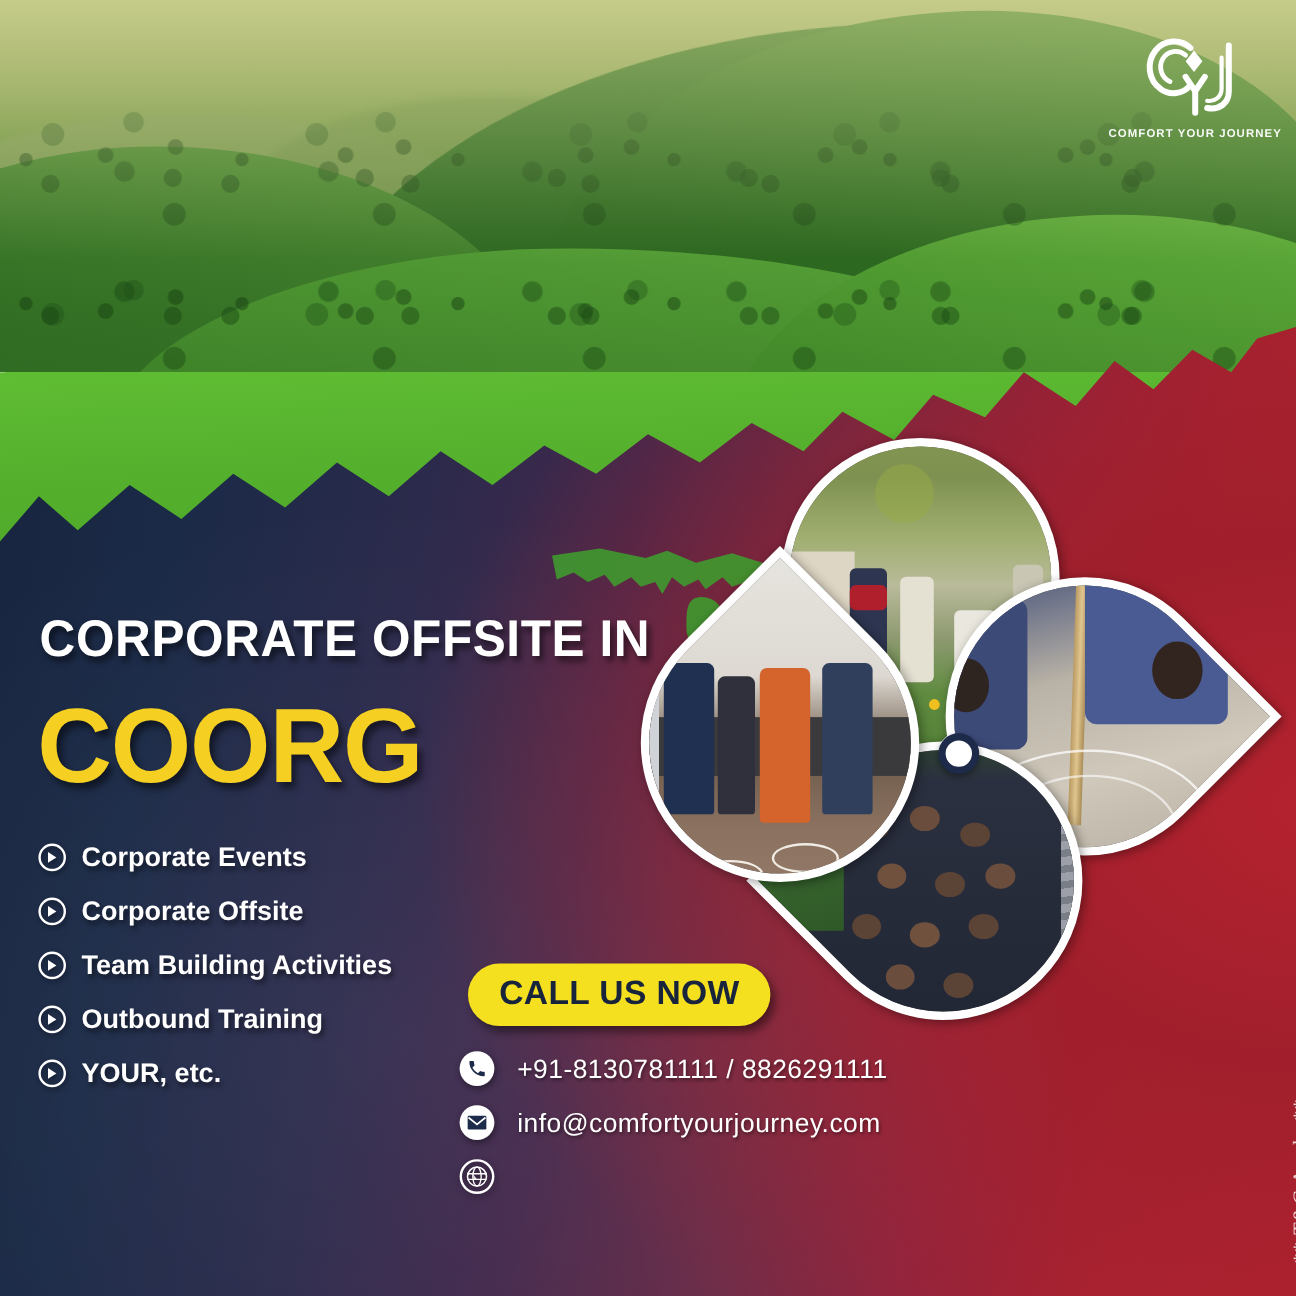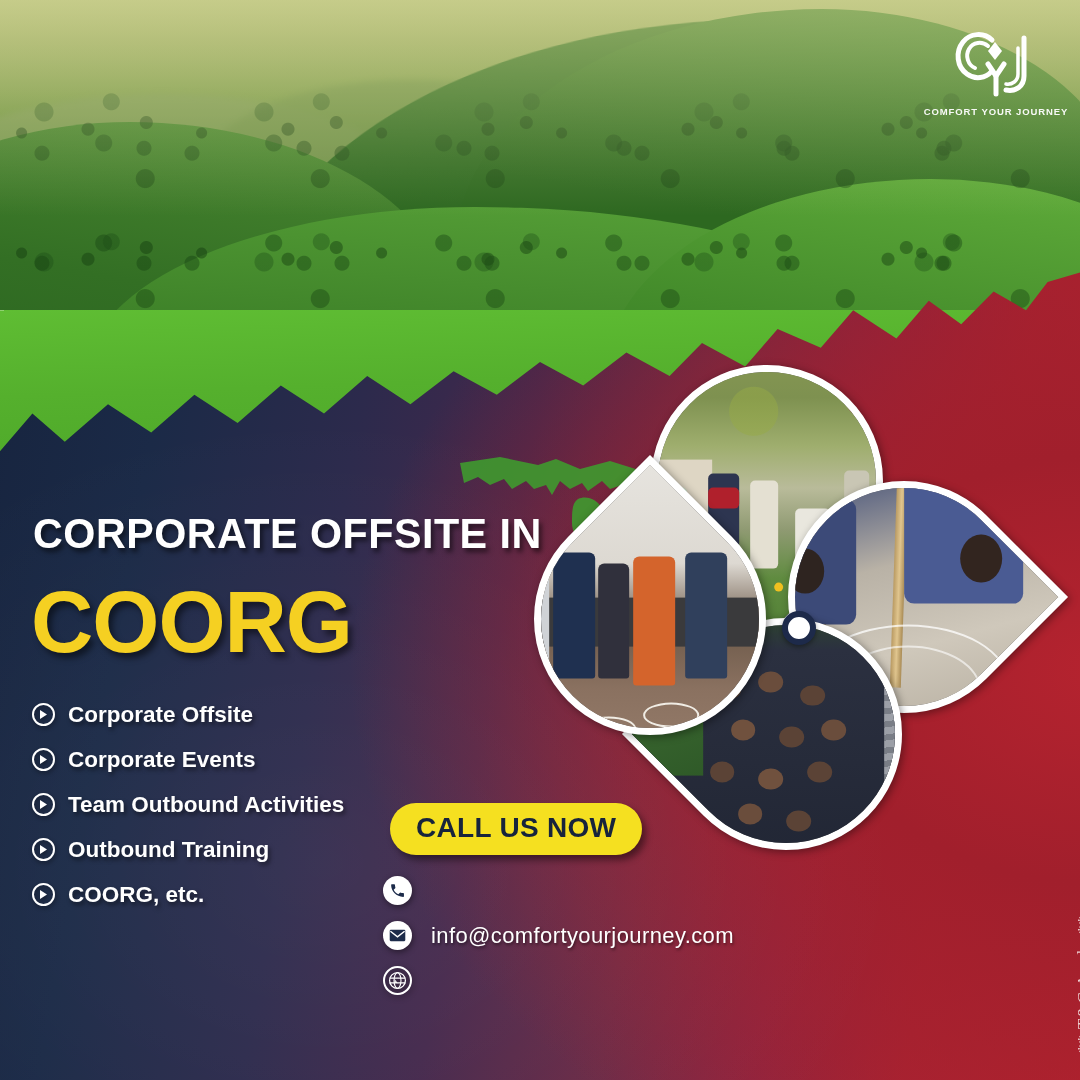--- a/index.html
+++ b/index.html
@@ -428,65 +428,66 @@
   <div class="headline">CORPORATE OFFSITE IN</div>
   <div class="city">COORG</div>
 
   <div class="bullets">
     <div class="bullet">
       <span class="b-ico">
         <svg width="11" height="11" viewBox="0 0 11 11">
             <path d="M2,1 L9,5.5 L2,10 Z" fill="#ffffff"></path>
           </svg>
       </span>
-      <span class="b-txt">Corporate Offsite</span>
+      <span class="b-txt">Corporate Events</span>
     </div>
     <div class="bullet">
       <span class="b-ico">
         <svg width="11" height="11" viewBox="0 0 11 11">
             <path d="M2,1 L9,5.5 L2,10 Z" fill="#ffffff"></path>
           </svg>
       </span>
-      <span class="b-txt">Corporate Events</span>
+      <span class="b-txt">Corporate Offsite</span>
     </div>
     <div class="bullet">
       <span class="b-ico">
         <svg width="11" height="11" viewBox="0 0 11 11">
             <path d="M2,1 L9,5.5 L2,10 Z" fill="#ffffff"></path>
           </svg>
       </span>
-      <span class="b-txt">Team Outbound Activities</span>
+      <span class="b-txt">Team Building Activities</span>
     </div>
     <div class="bullet">
       <span class="b-ico">
         <svg width="11" height="11" viewBox="0 0 11 11">
             <path d="M2,1 L9,5.5 L2,10 Z" fill="#ffffff"></path>
           </svg>
       </span>
       <span class="b-txt">Outbound Training</span>
     </div>
     <div class="bullet">
       <span class="b-ico">
         <svg width="11" height="11" viewBox="0 0 11 11">
             <path d="M2,1 L9,5.5 L2,10 Z" fill="#ffffff"></path>
           </svg>
       </span>
-      <span class="b-txt">COORG, etc.</span>
+      <span class="b-txt">YOUR, etc.</span>
     </div>
   </div>
 
   <button class="cta">CALL US NOW</button>
 
   <div class="contacts">
     <div class="crow">
       <span class="c-ico solid">
         <svg width="17" height="17" viewBox="0 0 24 24">
             <path d="M6.6,10.8c1.4,2.8,3.8,5.1,6.6,6.6l2.2-2.2c0.3-0.3,0.7-0.4,1-0.2c1.2,0.4,2.4,0.6,3.7,0.6c0.6,0,1,0.4,1,1V20c0,0.6-0.4,1-1,1C10.6,21,3,13.4,3,4c0-0.6,0.4-1,1-1h3.4c0.6,0,1,0.4,1,1c0,1.3,0.2,2.5,0.6,3.7c0.1,0.3,0,0.7-0.2,1L6.6,10.8z" fill="#1c2b4a"></path>
           </svg>
       </span>
+      <span class="c-txt">+91-8130781111 / 8826291111</span>
     </div>
     <div class="crow">
       <span class="c-ico solid">
         <svg width="17" height="13" viewBox="0 0 24 18">
             <rect x="1" y="1" width="22" height="16" rx="1.5" fill="#1c2b4a"></rect>
             <path d="M2,3 L12,11 L22,3" fill="none" stroke="#ffffff" stroke-width="2"></path>
           </svg>
       </span>
       <span class="c-txt">info@comfortyourjourney.com</span>
     </div>

